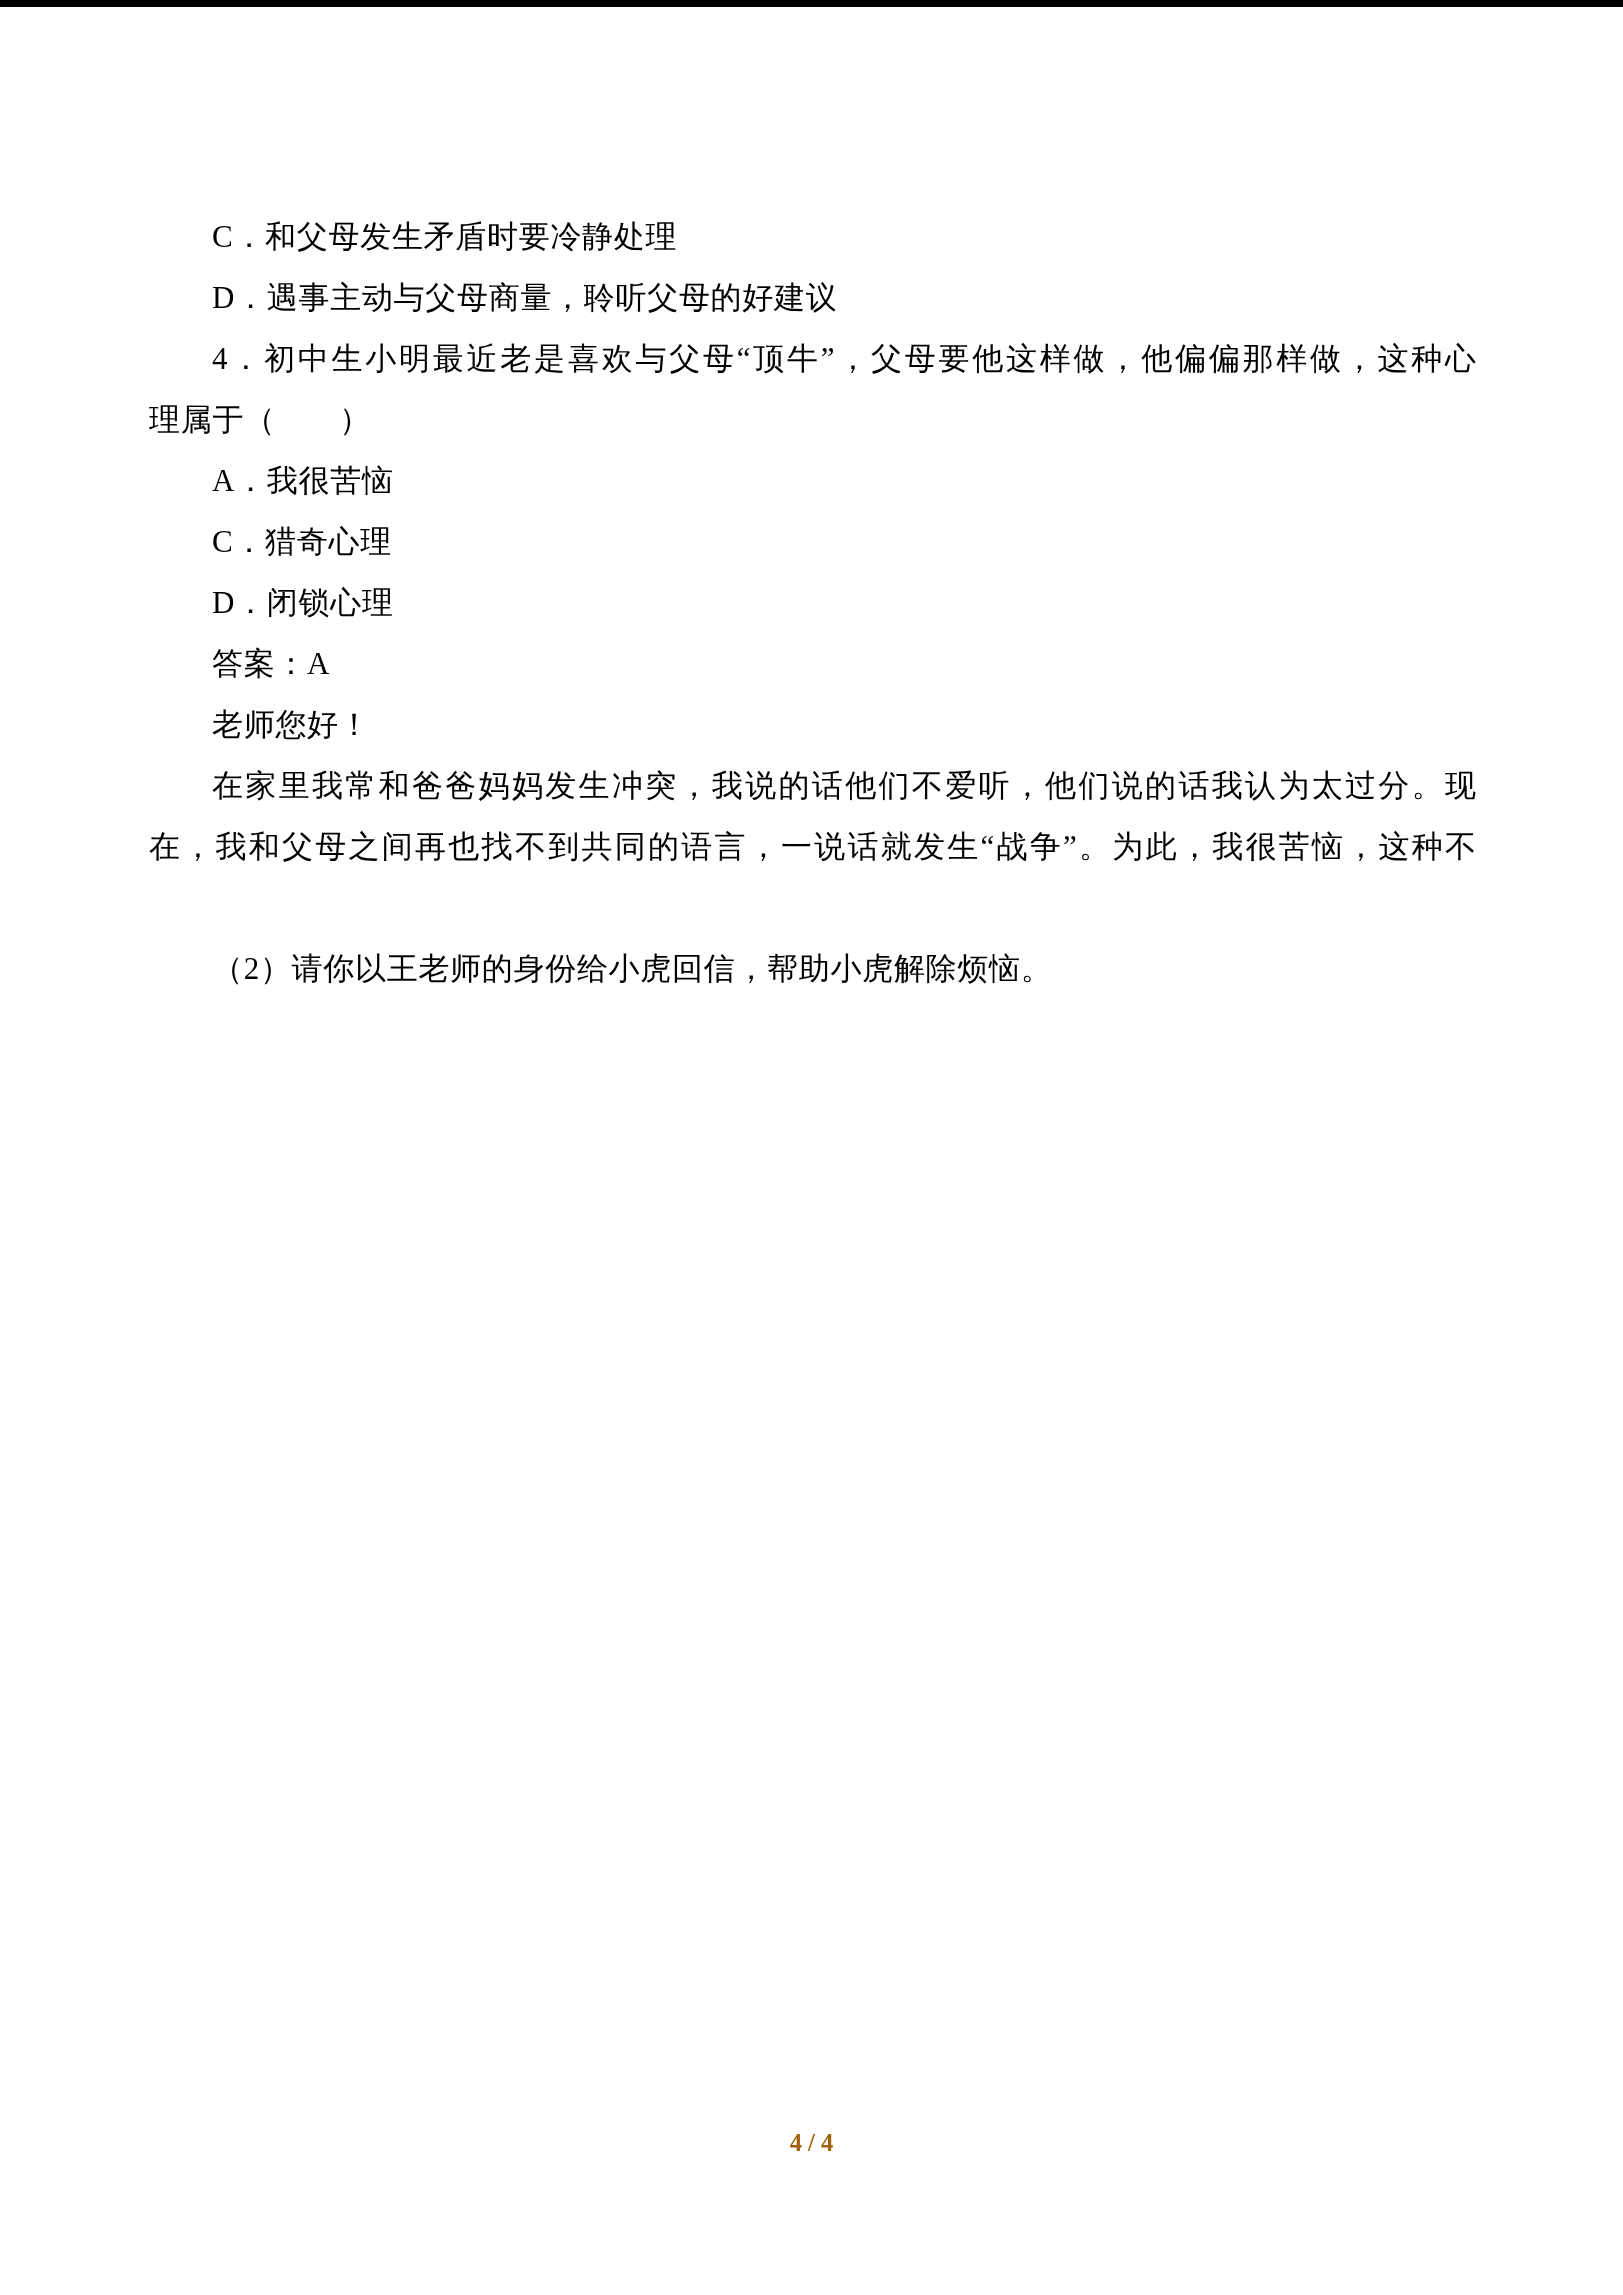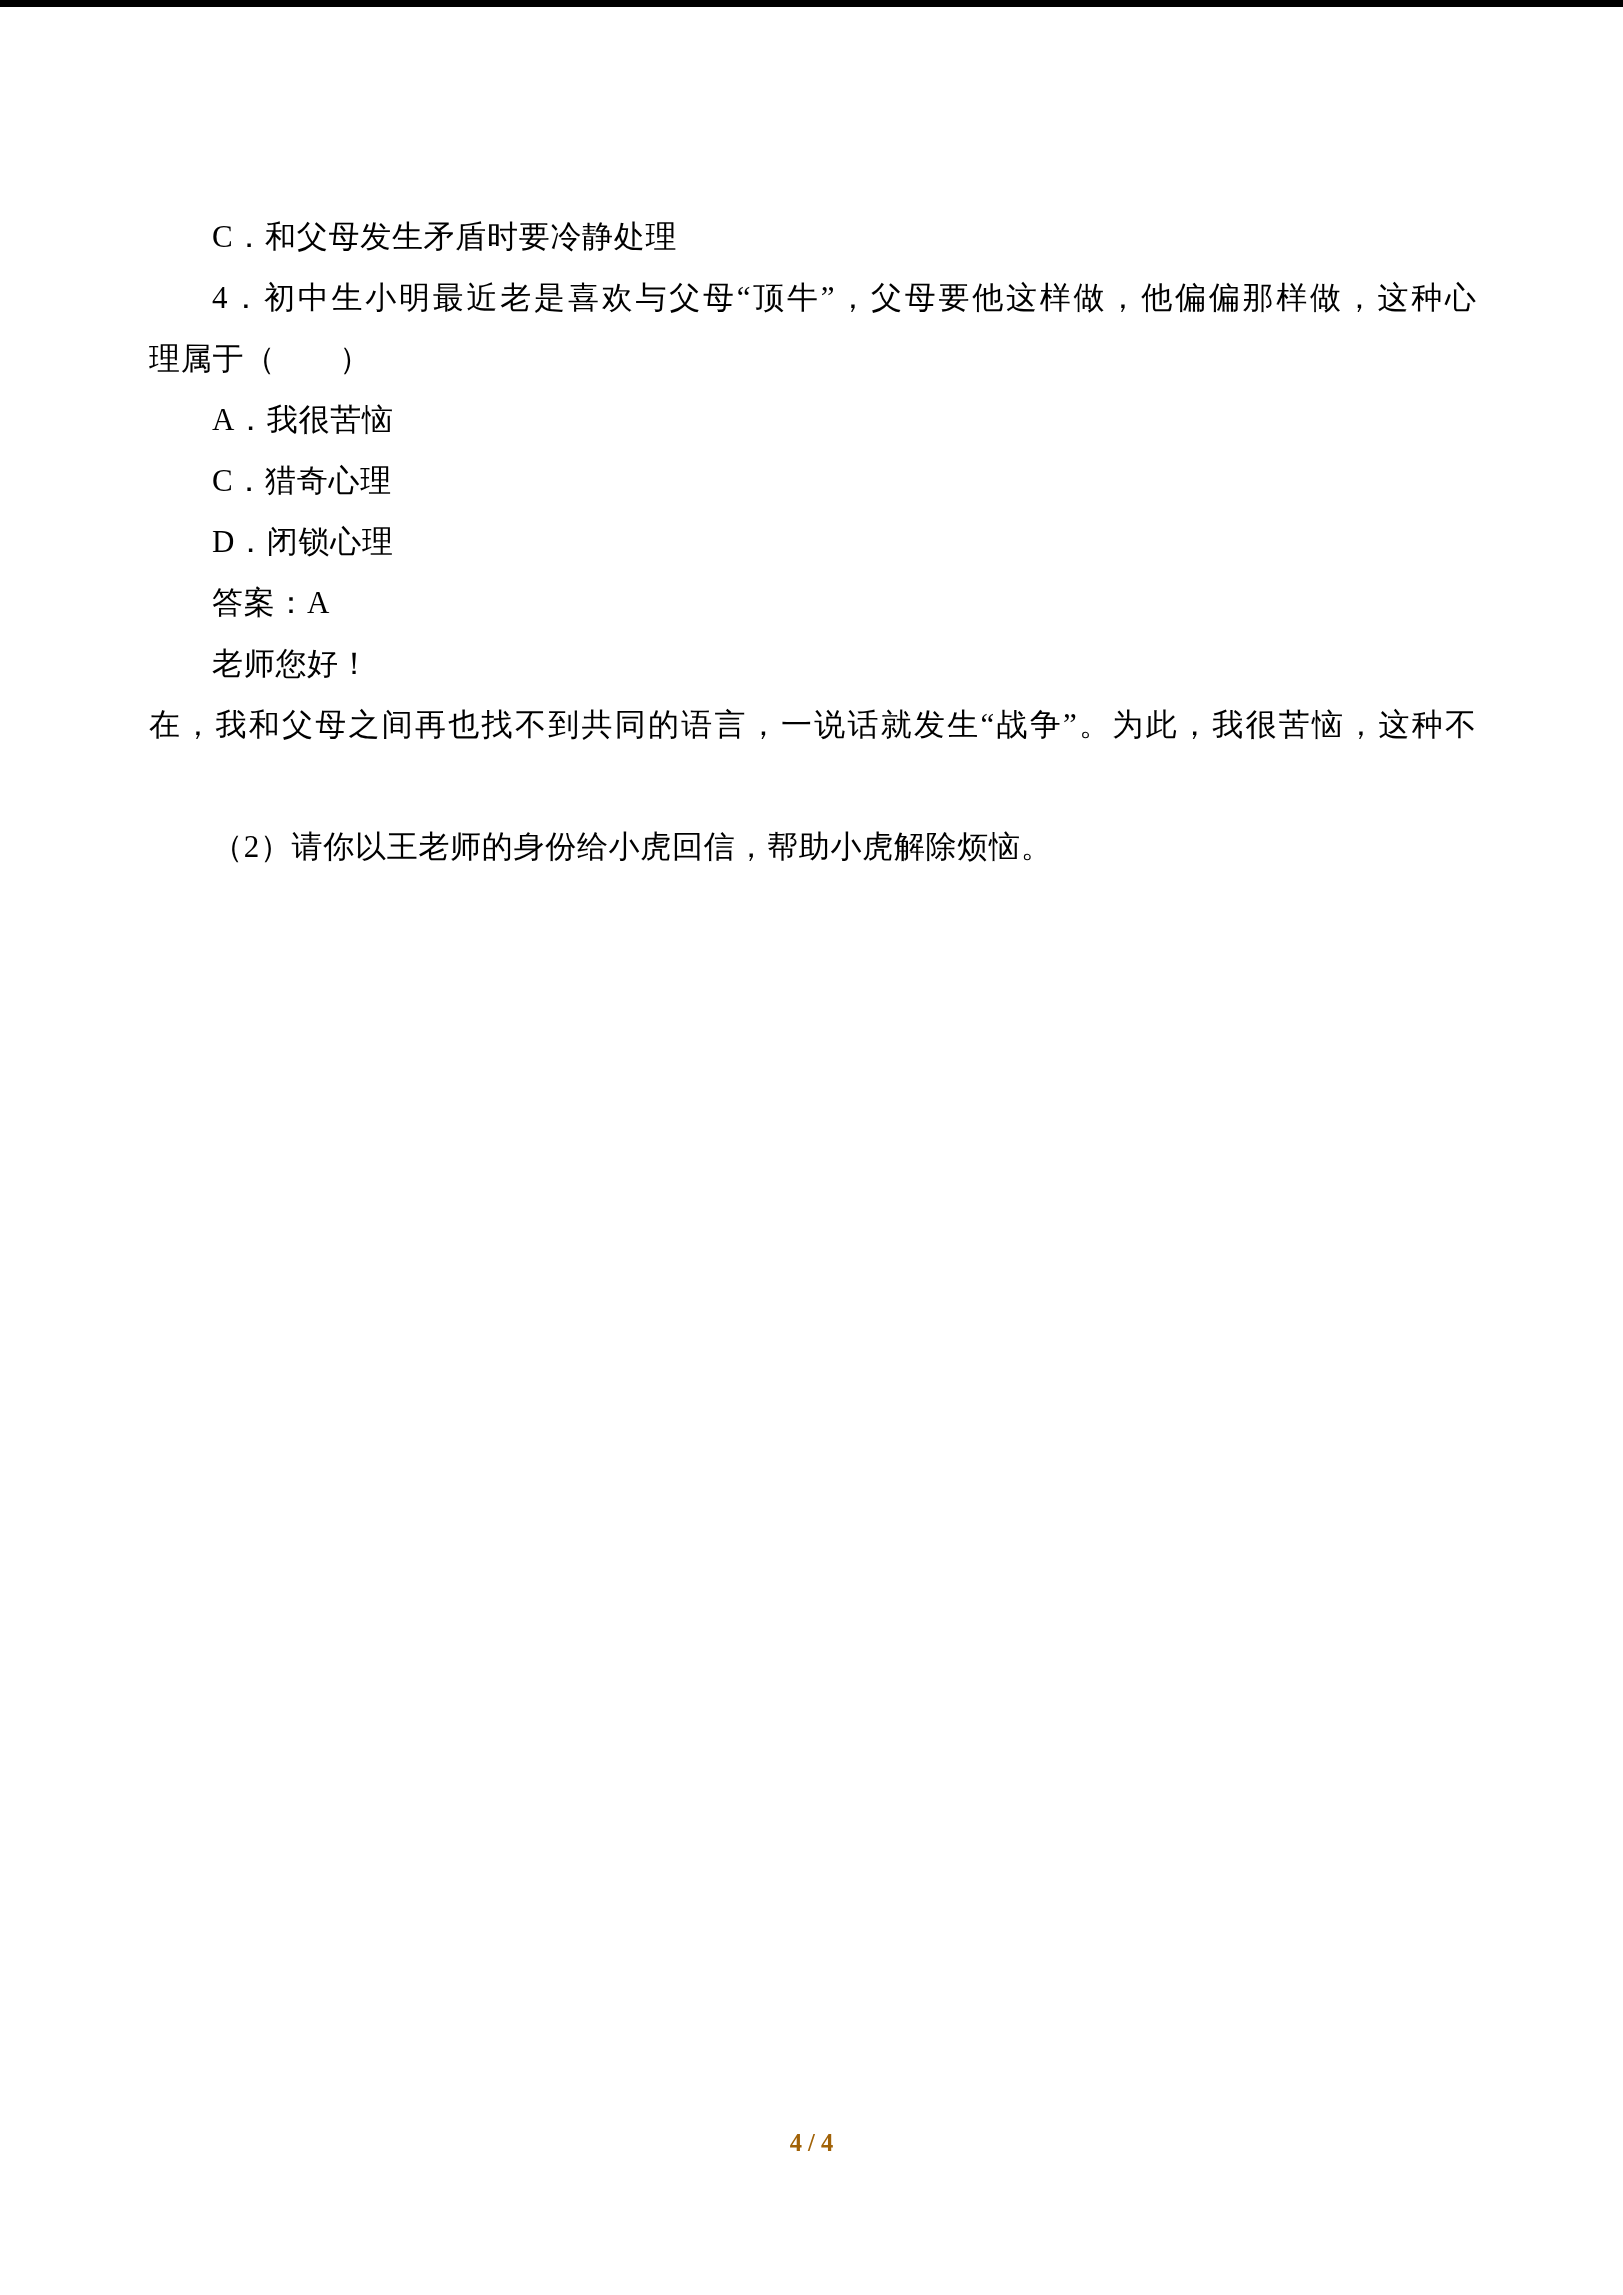--- a/index.html
+++ b/index.html
@@ -64,27 +64,29 @@
   }
 </style>
 </head>
 <body>
 
 <div class="page">
   <div class="top-bar"></div>
 
   <div class="content">
     <div class="line indent">C．和父母发生矛盾时要冷静处理</div>
+    <div class="line indent">D．遇事主动与父母商量，聆听父母的好建议</div>
     <div class="line indent justify">4．初中生小明最近老是喜欢与父母“顶牛”，父母要他这样做，他偏偏那样做，这种心</div>
     <div class="line">理属于（　　）</div>
     <div class="line indent">A．我很苦恼</div>
     <div class="line indent">C．猎奇心理</div>
     <div class="line indent">D．闭锁心理</div>
     <div class="line indent">答案：A</div>
     <div class="line indent">老师您好！</div>
+    <div class="line indent justify">在家里我常和爸爸妈妈发生冲突，我说的话他们不爱听，他们说的话我认为太过分。现</div>
     <div class="line justify">在，我和父母之间再也找不到共同的语言，一说话就发生“战争”。为此，我很苦恼，这种不</div>
     <div class="line blank"></div>
     <div class="line indent">（2）请你以王老师的身份给小虎回信，帮助小虎解除烦恼。</div>
   </div>
 
   <div class="footer">4 / 4</div>
 </div>
 
 
 </body></html>

